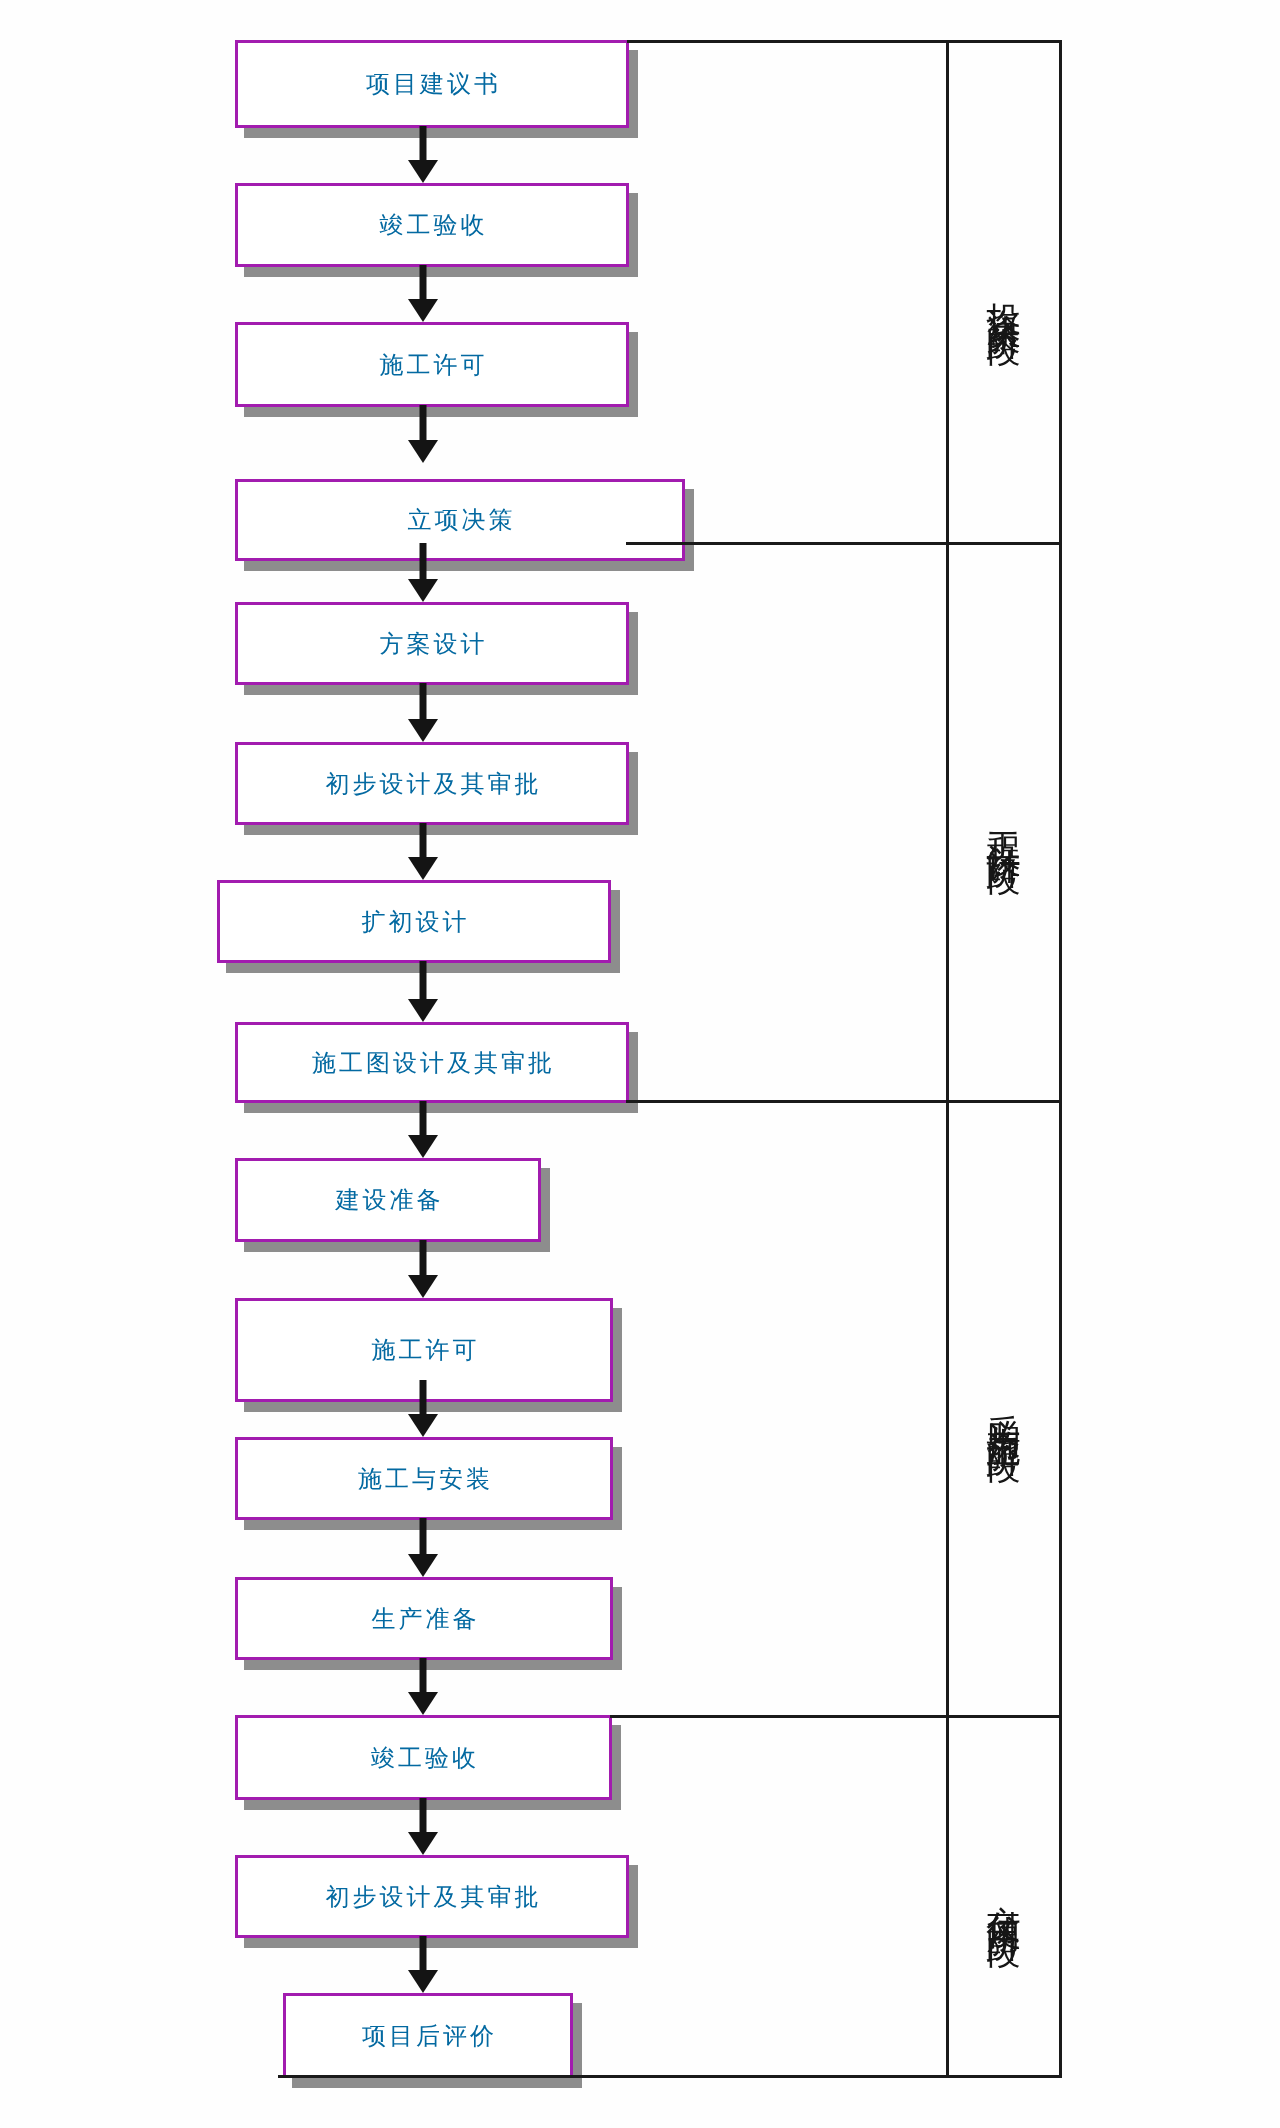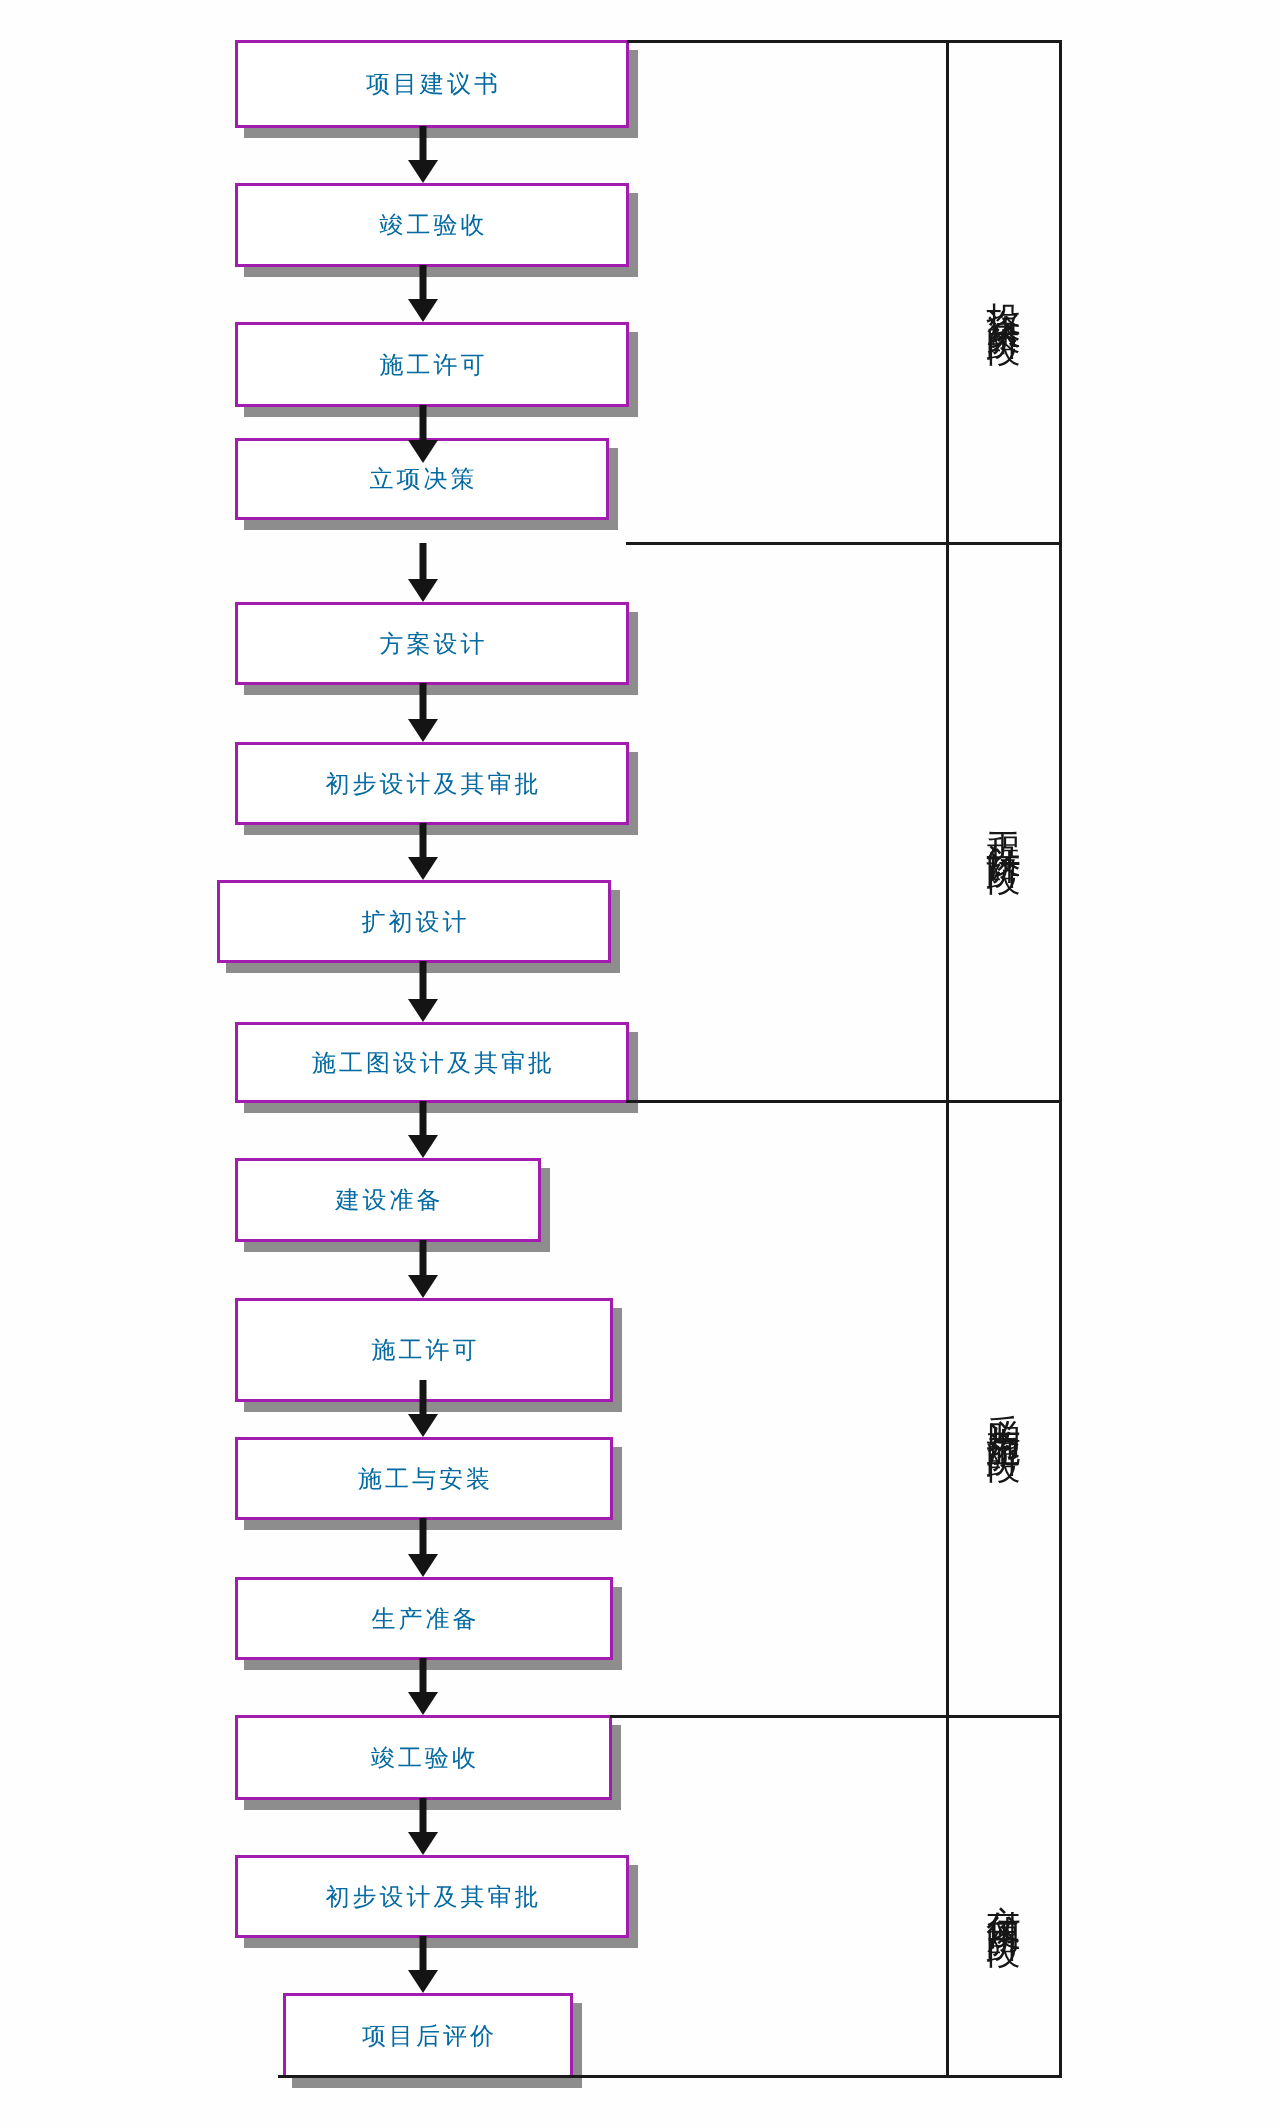--- a/index.html
+++ b/index.html
@@ -46,21 +46,21 @@
   }
 </style>
 </head>
 <body>
 
 <div id="canvas">
 
   <div class="flow-box" style="left:235px; top:40px;  width:394px; height:88px;">项目建议书</div>
   <div class="flow-box" style="left:235px; top:183px; width:394px; height:84px;">竣工验收</div>
   <div class="flow-box" style="left:235px; top:322px; width:394px; height:85px;">施工许可</div>
-  <div class="flow-box" style="left:235px; top:438px; width:374px; height:82px;text-align:center;">立项决策</div>
+  <div class="flow-box" style="left:235px; top:479px; width:450px; height:82px;text-align:center;">立项决策</div>
   <div class="flow-box" style="left:235px; top:602px; width:394px; height:83px;">方案设计</div>
   <div class="flow-box" style="left:235px; top:742px; width:394px; height:83px;">初步设计及其审批</div>
   <div class="flow-box" style="left:217px; top:880px; width:394px; height:83px;">扩初设计</div>
   <div class="flow-box" style="left:235px; top:1022px; width:394px; height:81px;">施工图设计及其审批</div>
   <div class="flow-box" style="left:235px; top:1158px; width:306px; height:84px;">建设准备</div>
   <div class="flow-box" style="left:235px; top:1298px; width:378px; height:104px;">施工许可</div>
   <div class="flow-box" style="left:235px; top:1437px; width:378px; height:83px;">施工与安装</div>
   <div class="flow-box" style="left:235px; top:1577px; width:378px; height:83px;">生产准备</div>
   <div class="flow-box" style="left:235px; top:1715px; width:377px; height:85px;">竣工验收</div>
   <div class="flow-box" style="left:235px; top:1855px; width:394px; height:83px;">初步设计及其审批</div>

